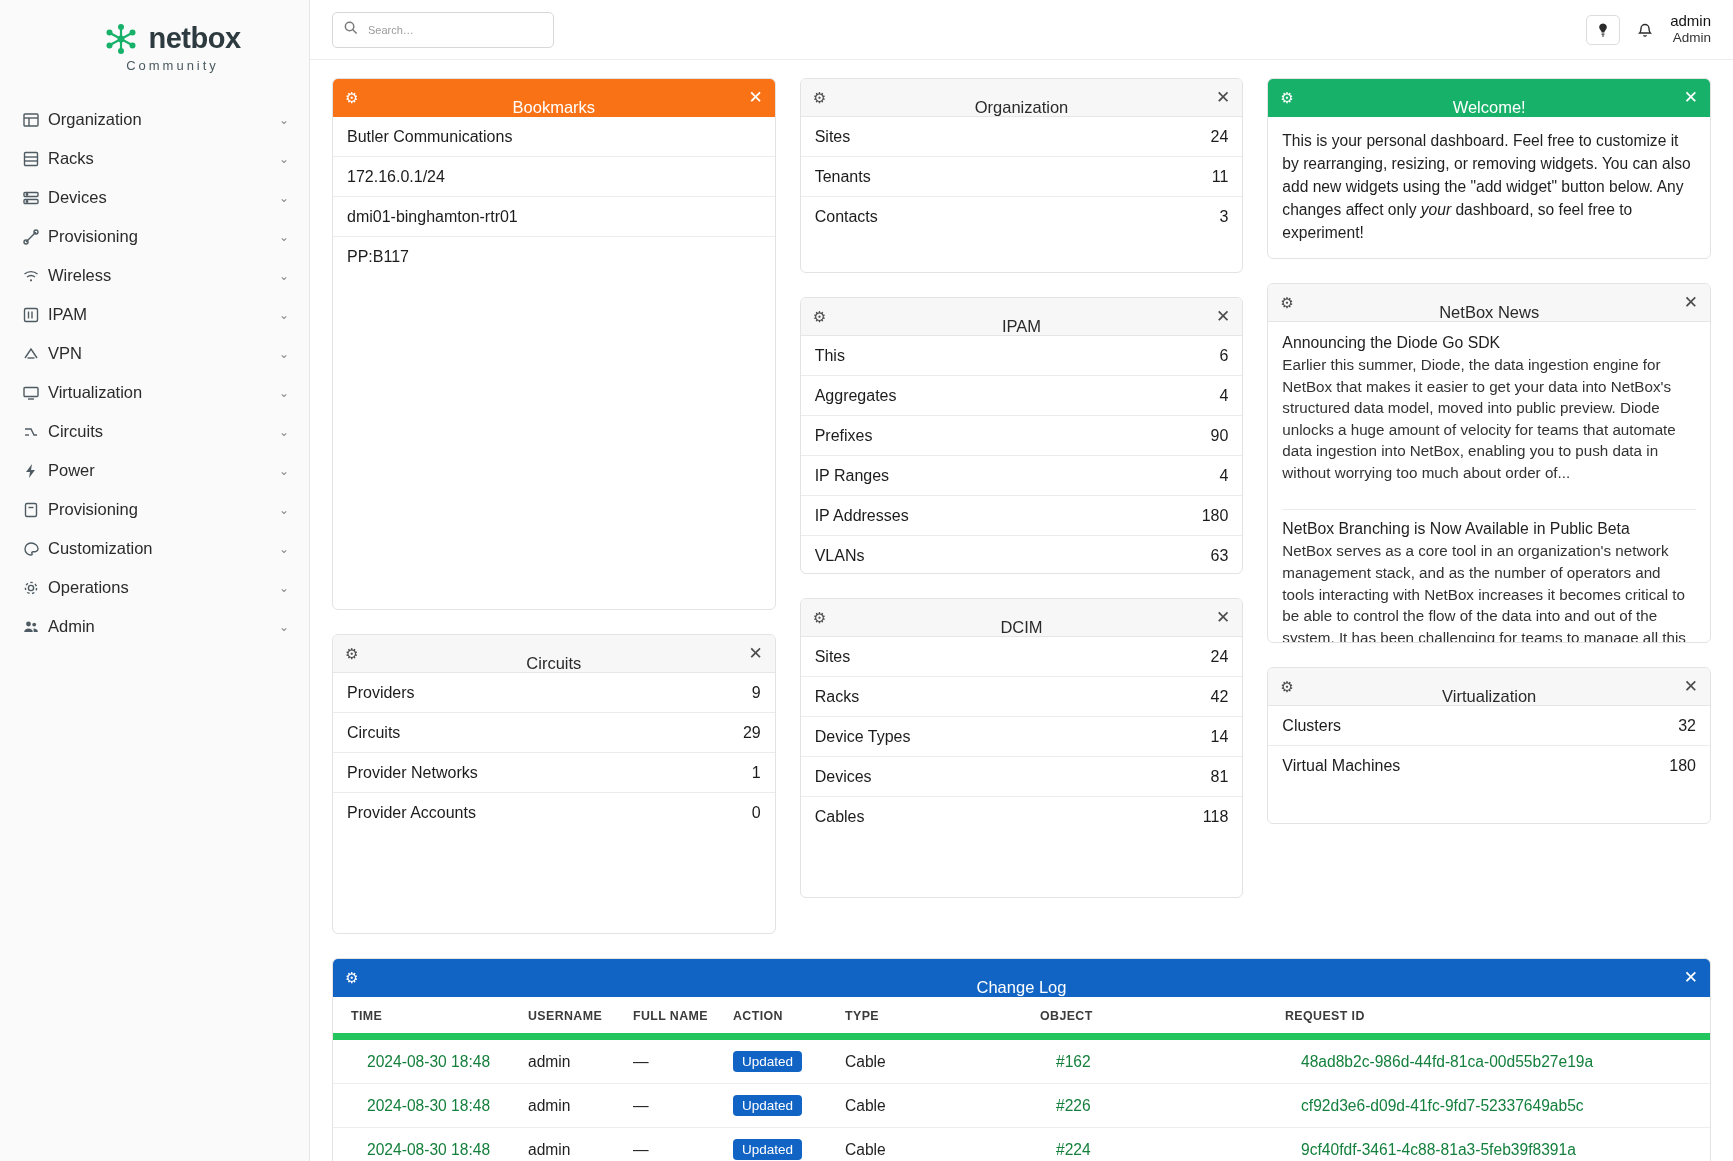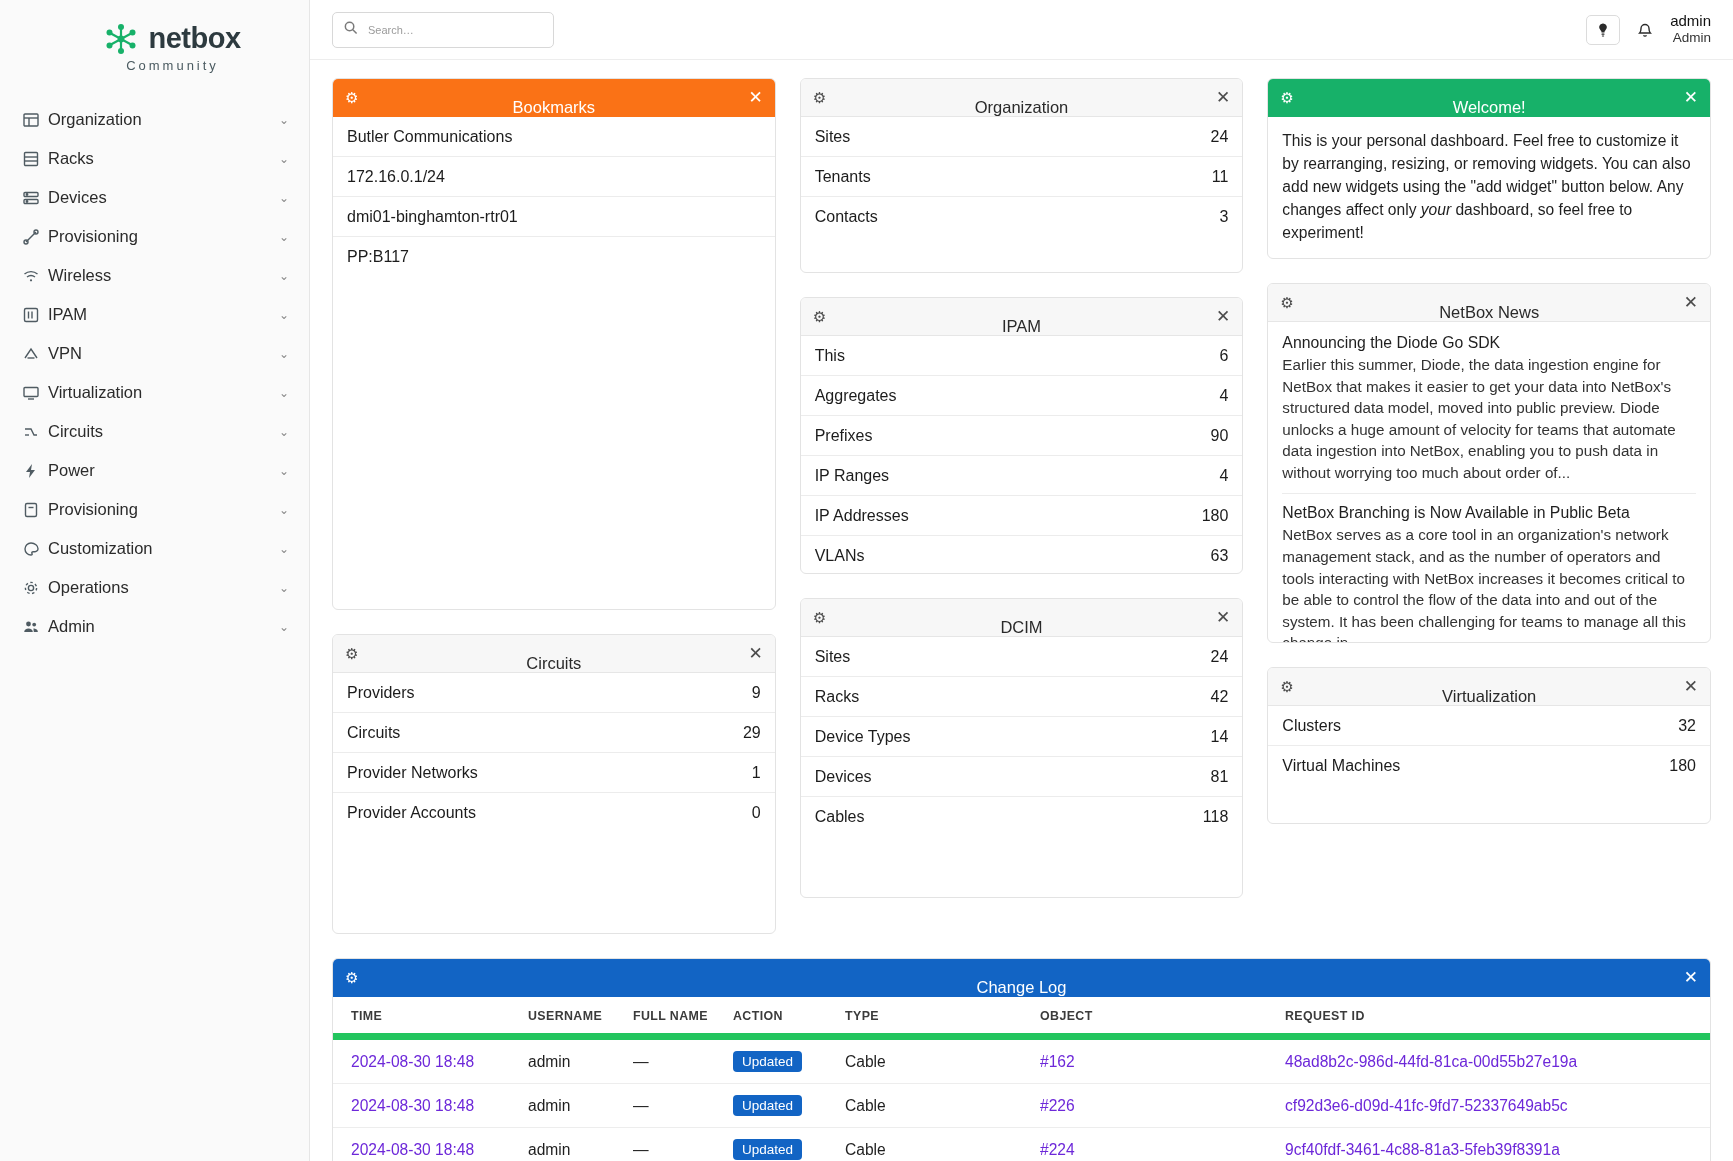--- a/index.html
+++ b/index.html
@@ -200,21 +200,21 @@
   .news-title {
     font-size: 15.8px;
     color: #1f1f1f;
     margin-bottom: 2px;
   }
   .news-text {
     font-size: 15.2px;
     line-height: 1.42;
     color: #333;
   }
-  .news-item { padding-bottom: 10px; margin-bottom: 10px; border-bottom: 1px solid #ececec; }
+  .news-item { padding-bottom: 26px; margin-bottom: 10px; border-bottom: 1px solid #ececec; }
   .news-item:last-child { border-bottom: none; }
 
   
   .changelog-wrap { padding: 24px 22px 0 22px; }
   .changelog { border: 1px solid #e3e3e3; border-radius: 6px; overflow: hidden; }
   table.cl { width: 100%; border-collapse: collapse; }
   table.cl th {
     text-align: left;
     font-size: 12.4px;
     letter-spacing: 0.4px;
@@ -223,21 +223,21 @@
     padding: 12px 10px 10px 10px;
     text-transform: uppercase;
     border-bottom: 7px solid #22c55e;
   }
   table.cl td {
     font-size: 15.6px;
     padding: 11px 10px;
     border-bottom: 1px solid #ededed;
     color: #1f1f1f;
   }
-  .link { color: #6d28d9; text-decoration: none; cursor: pointer; }
+  .link { color: #15803d; text-decoration: none; cursor: pointer; margin-left: 16px; }
   .badge-updated {
     display: inline-block;
     background: #1264c4;
     color: #fff;
     font-size: 13.5px;
     padding: 3px 9px;
     border-radius: 4px;
   }
   .c-time { width: 185px; padding-left: 18px !important; }
   .c-user { width: 105px; }

